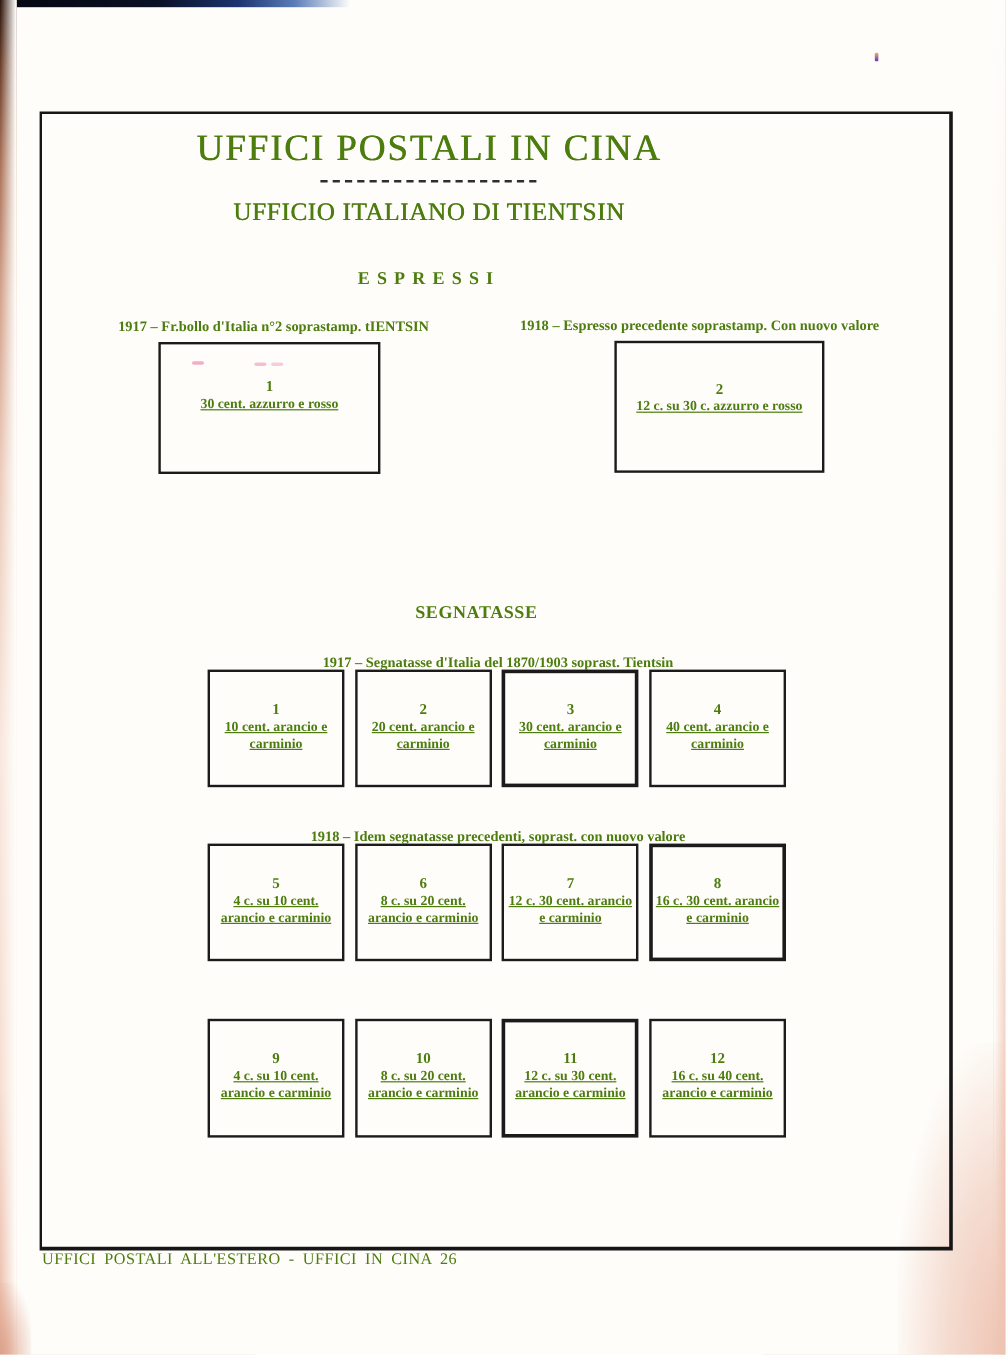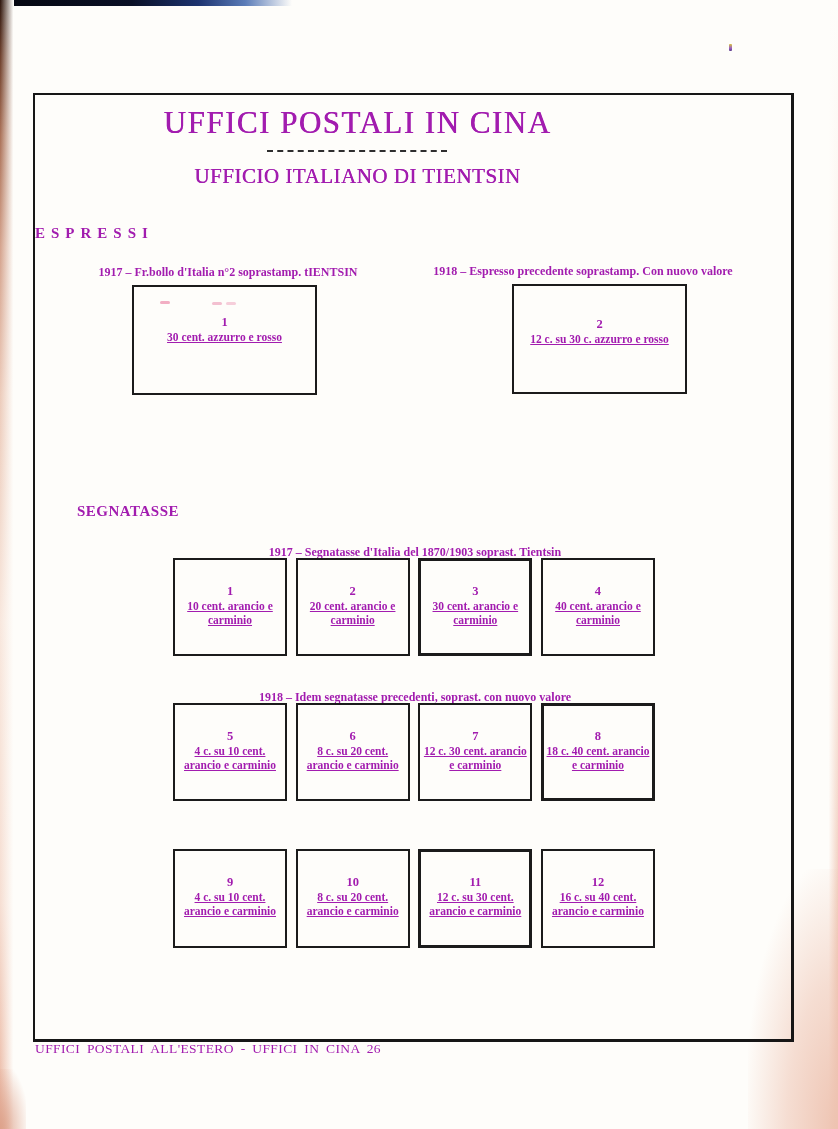--- a/index.html
+++ b/index.html
@@ -1,20 +1,20 @@
 <!DOCTYPE html>
 <html><head>
 <meta charset="utf-8">
 <style>
   html,body { margin:0; padding:0; background:#e9e6e0; }
   .page {
     position:relative; width:838px; height:1129px; overflow:hidden;
     background:#fefdfa;
     font-family:"Liberation Serif","DejaVu Serif",serif;
-    color:#a21caf;
+    color:#4d7c0f;
   }
   
   .top-strip { position:absolute; top:0; left:0; width:292px; height:6px;
     background:linear-gradient(to right,#05070f 0%,#0a1026 45%,#1d3470 68%,#5b7cb8 84%,rgba(255,255,255,0) 100%); }
   .left-strip { position:absolute; top:0; left:0; width:14px; height:1129px;
     background:
       linear-gradient(to right, rgba(254,253,250,0) 0%, #fefdfa 95%),
       linear-gradient(to bottom,#2a130a 0%,#6b3c28 5%,#a96f55 12%,#d4a28c 22%,#eccbba 35%,#f8e7dd 55%,#f6ded2 80%,#eab7a2 100%); }
   .right-strip { position:absolute; top:0; right:0; width:10px; height:1129px;
     background:
@@ -32,21 +32,21 @@
     border:3px solid #161616; border-top-width:2px; border-left-width:2px; }
 
   .h-title { position:absolute; top:10px; left:0; width:645px; text-align:center;
     font-size:31px; letter-spacing:1.5px; white-space:nowrap;
     text-shadow:0.4px 0 0 currentColor; }
   .h-rule { position:absolute; top:55px; left:232px; width:180px; height:0;
     border-top:2px dashed #2e2e2e; }
   .h-sub { position:absolute; top:69px; left:0; width:645px; text-align:center;
     font-size:21px; letter-spacing:0.5px; white-space:nowrap;
     text-shadow:0.35px 0 0 currentColor; }
-  .h-section { position:absolute; left:0; width:645px; 
+  .h-section { position:absolute; left:0; width:645px; text-align:center;
     font-weight:bold; font-size:15px; }
   .h-espressi { top:130px; letter-spacing:6px; }
   .h-segnatasse { top:408px; left:42px; width:640px; letter-spacing:0.5px; }
 
   .cap { position:absolute; font-weight:bold; font-size:12px; text-align:center; white-space:nowrap; }
   .cap-e1 { left:33px;  top:170px; width:320px; }
   .cap-e2 { left:388px; top:169px; width:320px; }
   .cap-row { left:100px; width:560px; }
   .cap-r1 { top:450px; }
   .cap-r2 { top:595px; }
@@ -146,21 +146,21 @@
         <div class="line">8 c. su  20 cent.</div>
         <div class="line">arancio e carminio</div>
       </div>
       <div class="stamp-box">
         <div class="num">7</div>
         <div class="line">12 c. 30 cent. arancio</div>
         <div class="line">e carminio</div>
       </div>
       <div class="stamp-box thick">
         <div class="num">8</div>
-        <div class="line">18 c. 40 cent. arancio</div>
+        <div class="line">16 c. 30 cent. arancio</div>
         <div class="line">e carminio</div>
       </div>
     </div>
 
     <div class="row row-3">
       <div class="stamp-box">
         <div class="num">9</div>
         <div class="line">4 c. su 10 cent.</div>
         <div class="line">arancio e carminio</div>
       </div>

